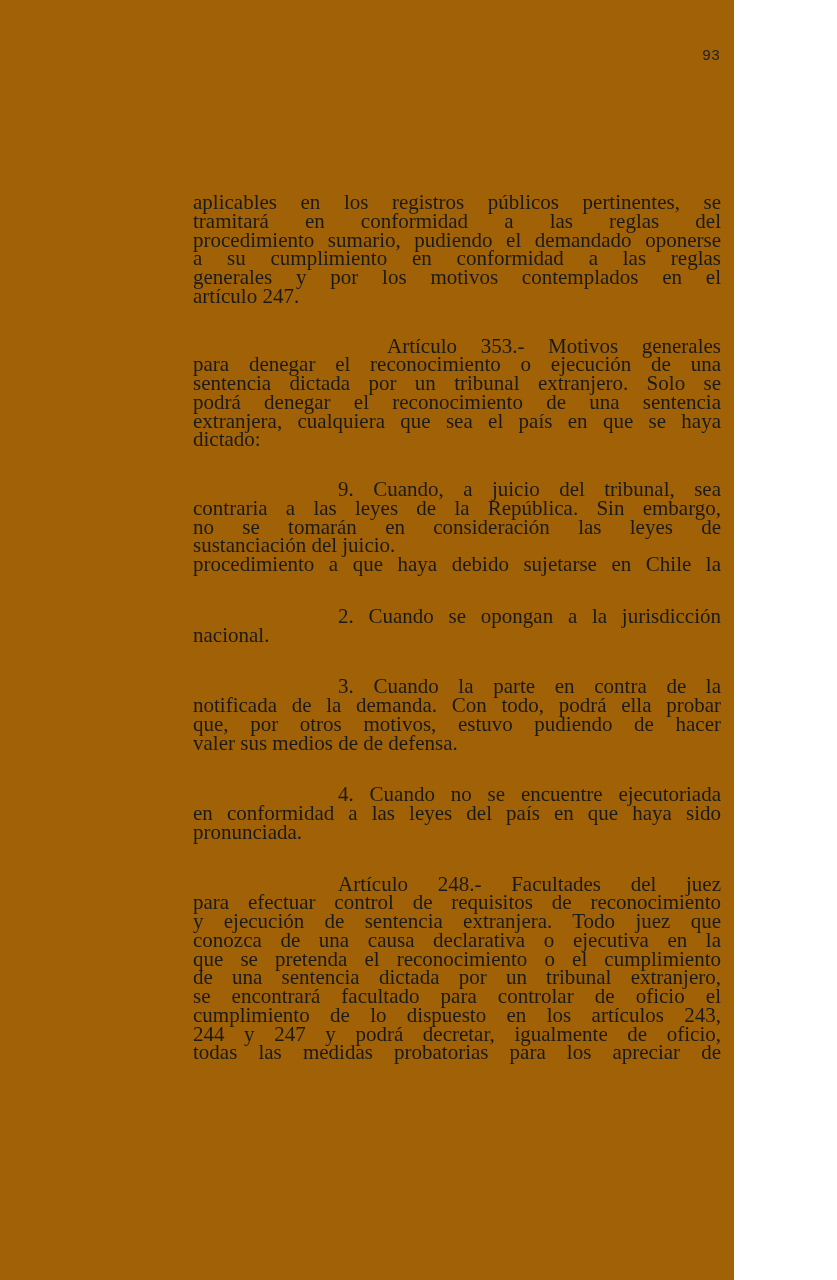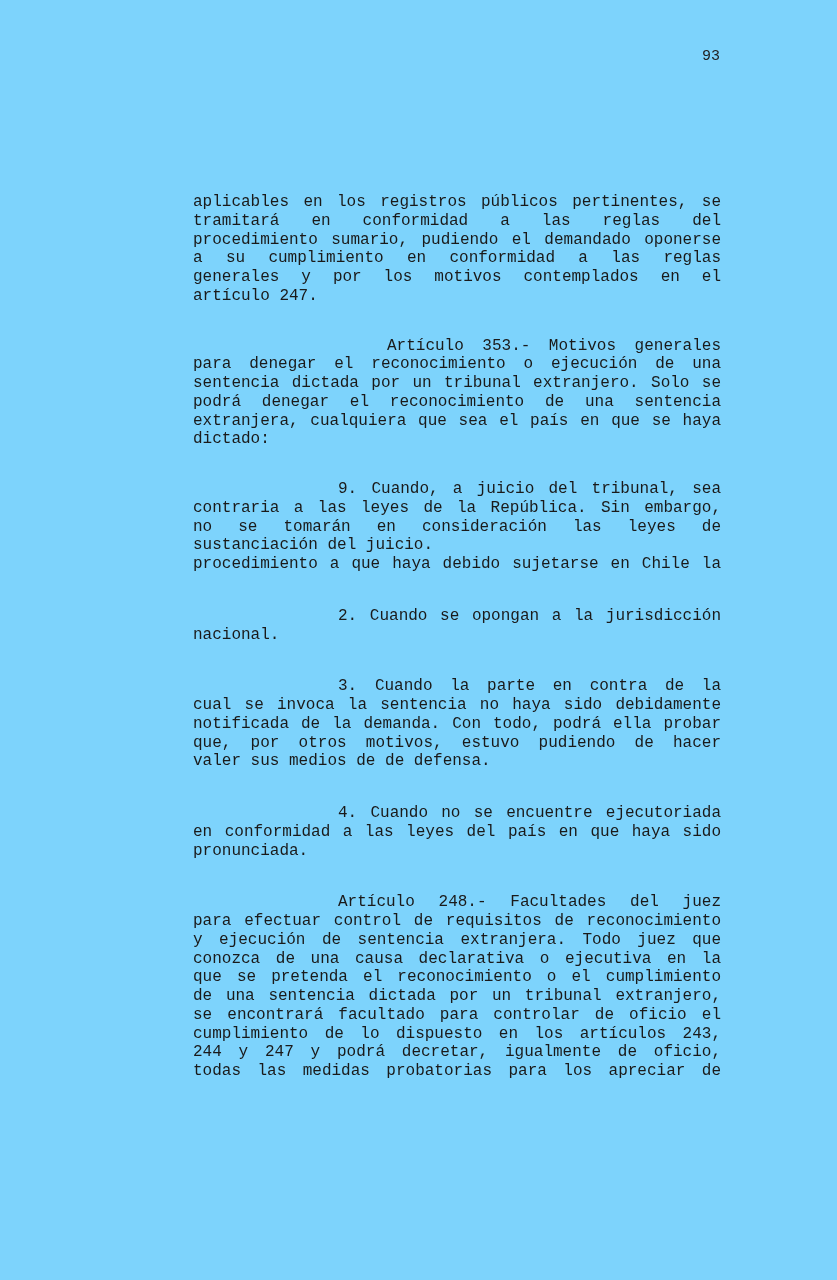--- a/index.html
+++ b/index.html
@@ -1,27 +1,27 @@
 <!DOCTYPE html>
 <html><head>
 <meta charset="utf-8">
 <style>
   html, body { margin: 0; padding: 0; background: #ffffff; }
   body { width: 837px; height: 1280px; position: relative; overflow: hidden; }
-  .page { position: absolute; left: 0; top: 0; width: 837px; height: 1280px; background: #7dd3fc; }
+  .page { position: absolute; left: 0; top: 0; width: 734px; height: 1280px; background: #a16207; }
   .page-number {
     position: absolute; left: 690px; top: 48px; width: 30px;
     text-align: right;
     font-family: "Liberation Mono", "DejaVu Sans Mono", monospace;
     font-size: 15px; color: #222;
   }
   .body-text {
     position: absolute; left: 193px; top: 193px; width: 528px;
-    font-family: Liberation Mono, monospace;
-    font-size: 16px; line-height: 18.75px; color: #1a1a1a;
+    font-family: Liberation Serif, serif;
+    font-size: 21px; line-height: 18.75px; color: #1a1a1a;
   }
   .para { margin: 0; }
   .line {
     display: block; height: 18.75px; white-space: nowrap;
     text-align: justify; text-align-last: justify;
   }
   .line.last { text-align-last: left; }
   .line.indent-art { padding-left: 194px; }
   .line.indent-item { padding-left: 145px; }
 </style>
@@ -68,21 +68,20 @@
 
     <div class="para">
       <span class="line indent-item">2. Cuando se opongan a la jurisdicción</span>
       <span class="line last">nacional.</span>
     </div>
 
     <div style="height:33px"></div>
 
     <div class="para">
       <span class="line indent-item">3. Cuando la parte en contra de la</span>
-      <span class="line">cual se invoca la sentencia no haya sido debidamente</span>
       <span class="line">notificada de la demanda. Con todo, podrá ella probar</span>
       <span class="line">que, por otros motivos, estuvo pudiendo de hacer</span>
       <span class="line last">valer sus medios de de defensa.</span>
     </div>
 
     <div style="height:33px"></div>
 
     <div class="para">
       <span class="line indent-item">4. Cuando no se encuentre ejecutoriada</span>
       <span class="line">en conformidad a las leyes del país en que haya sido</span>

